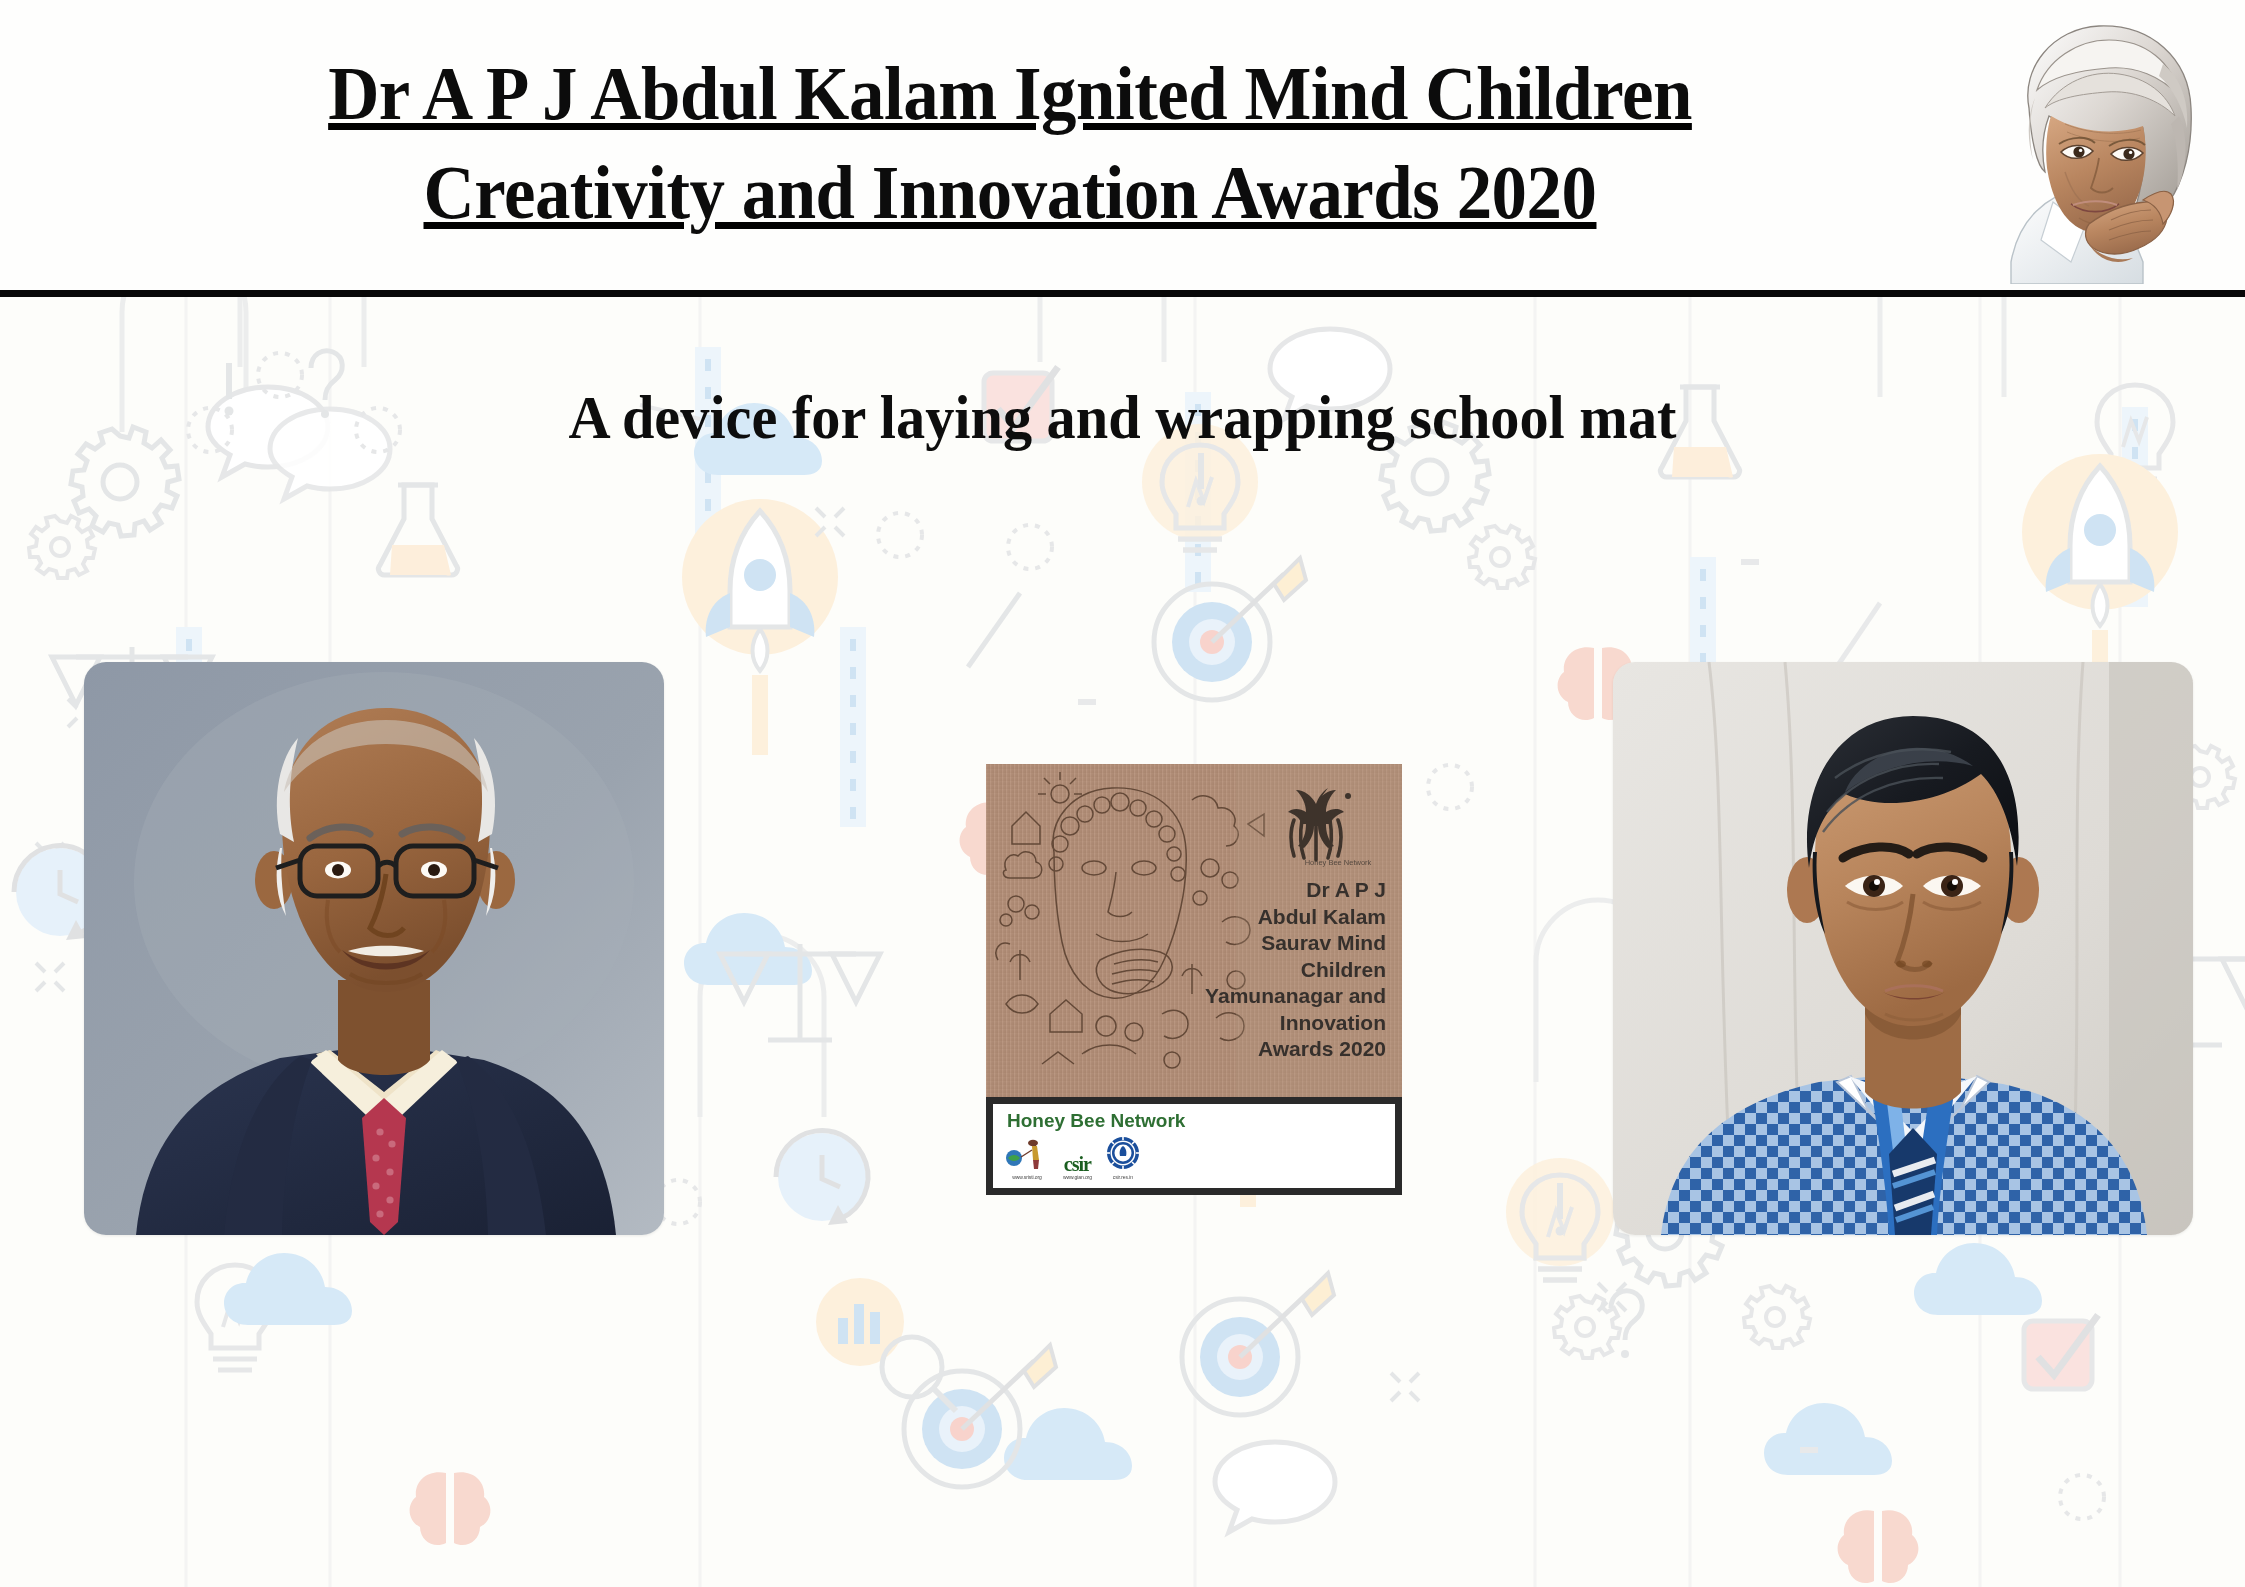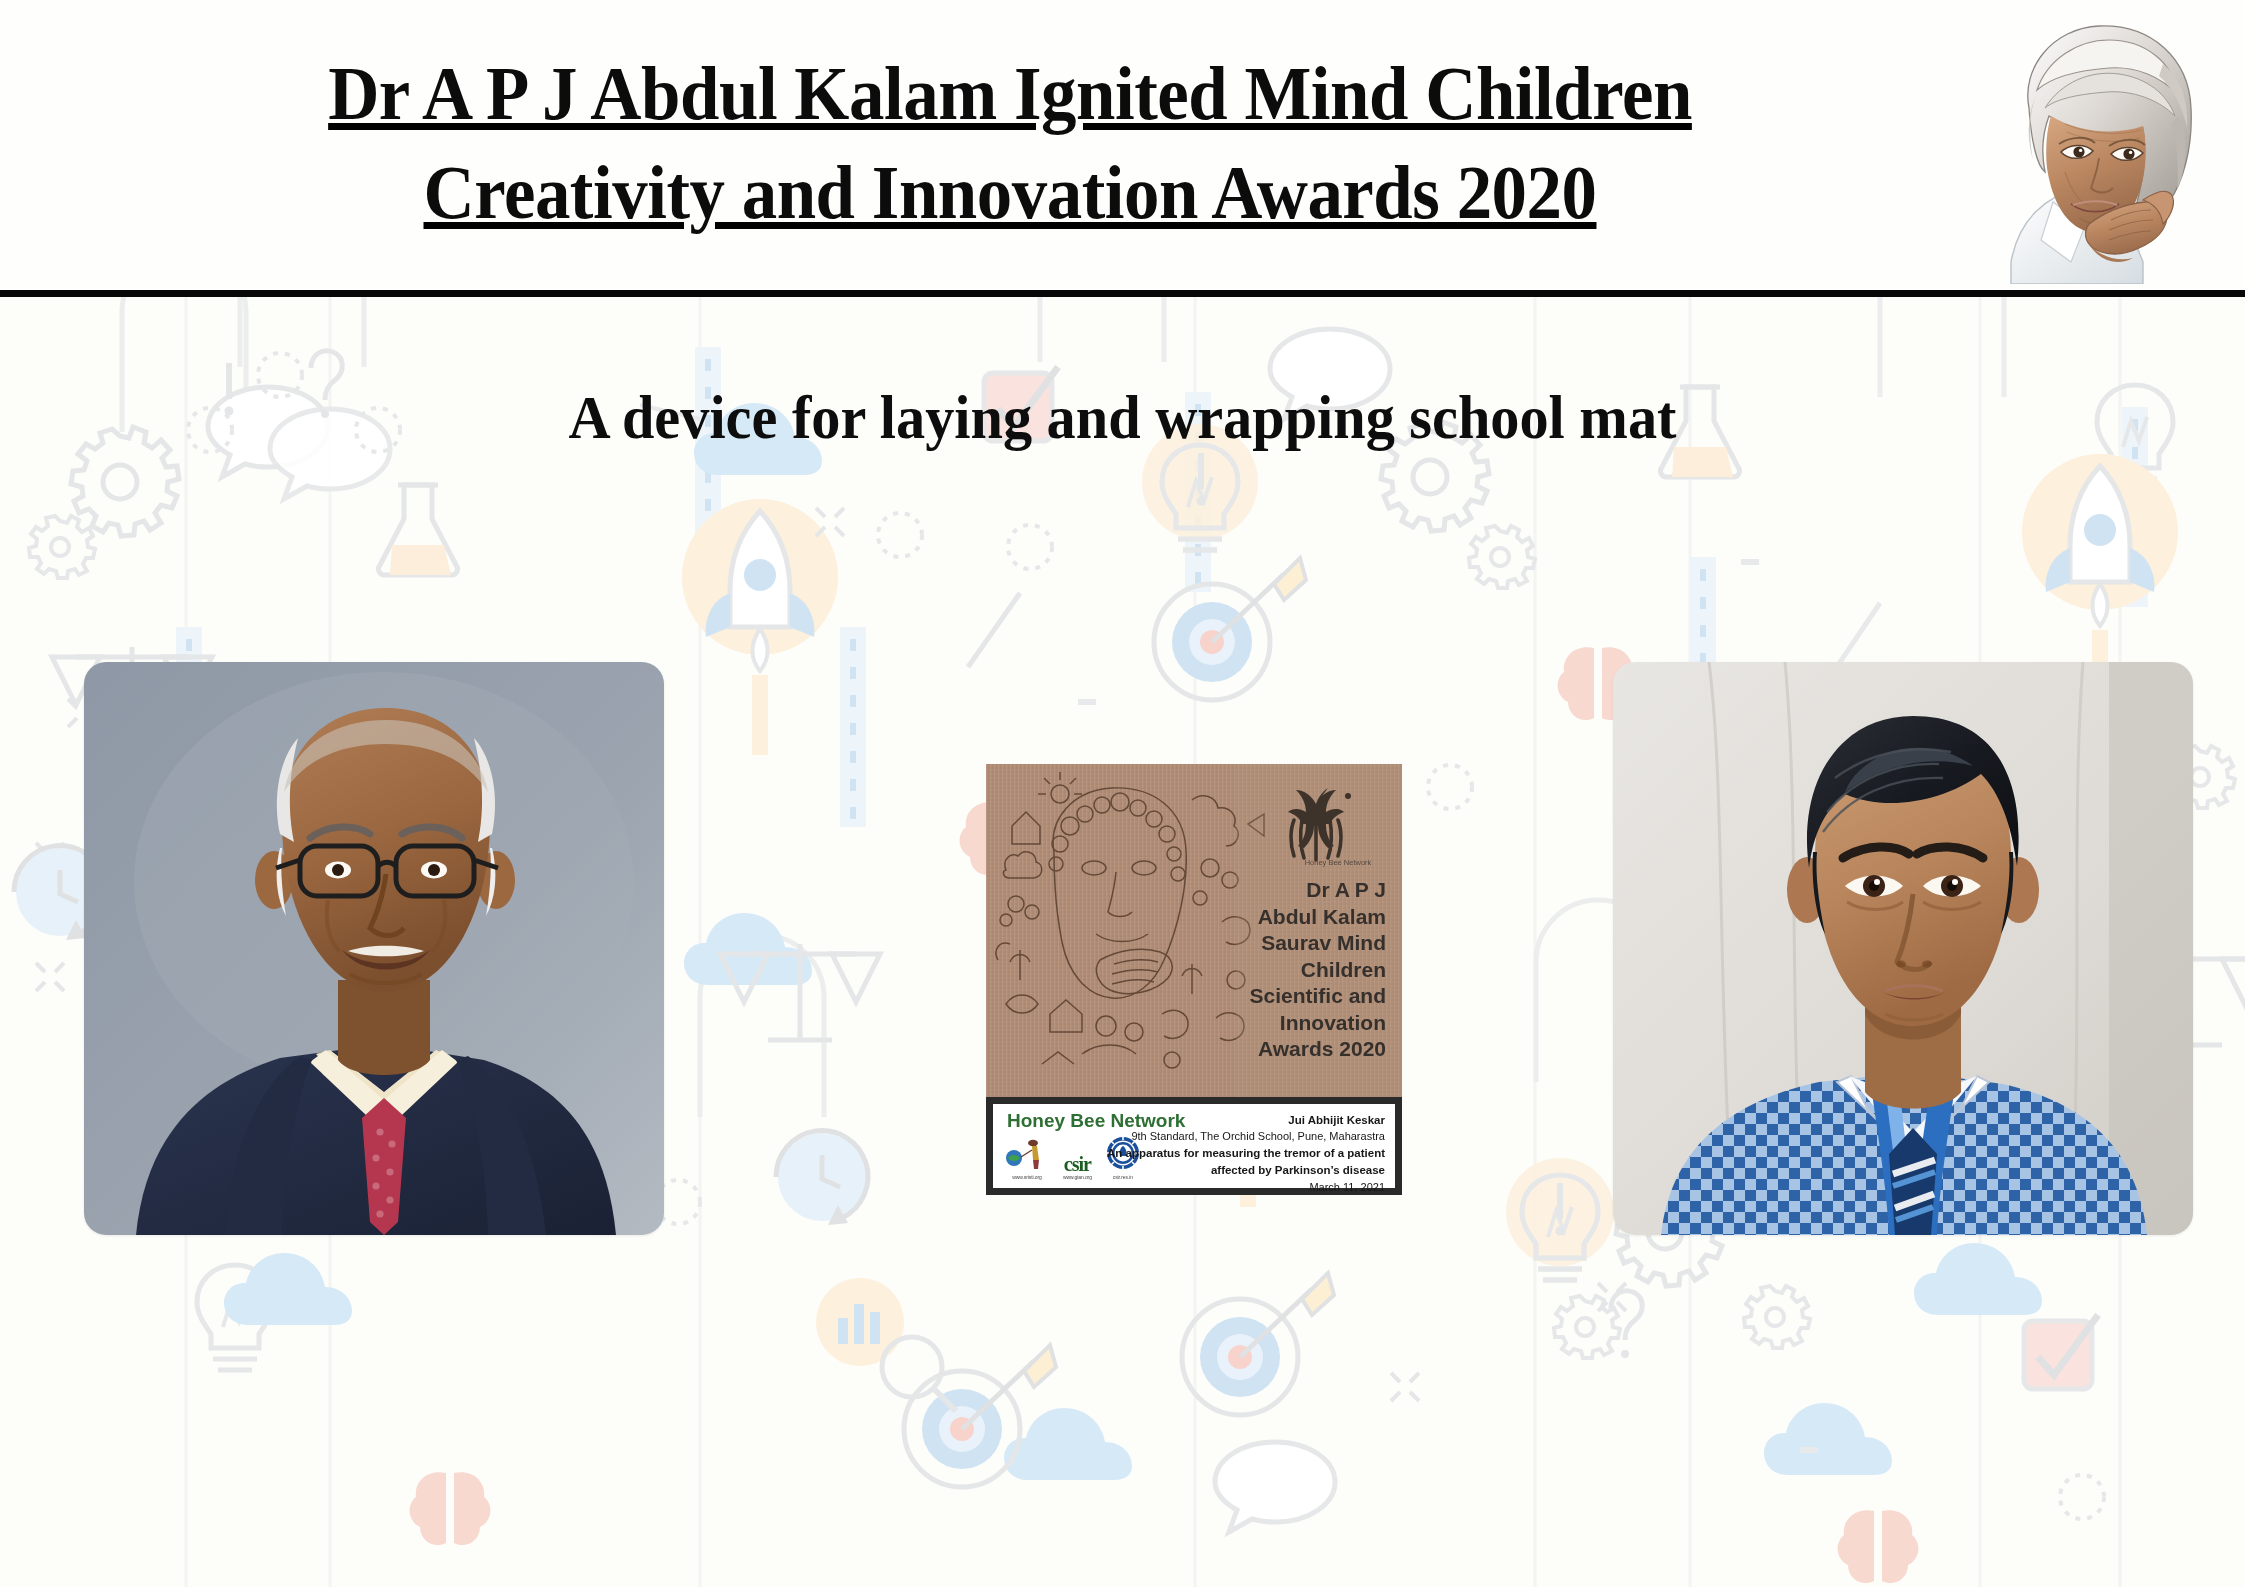--- a/index.html
+++ b/index.html
@@ -821,21 +821,21 @@
         <text x="352" y="101" font-family="Liberation Sans, sans-serif" font-size="7.5" fill="#3a322c" text-anchor="middle">Honey Bee Network</text>
 
         <rect x="250" y="0" width="166" height="335" fill="#b79a85" opacity="0.22"></rect>
       </svg>
 
       <div class="cert-texts">
         <div>Dr A P J</div>
         <div>Abdul Kalam</div>
         <div>Saurav Mind</div>
         <div>Children</div>
-        <div>Scientific and</div>
+        <div>Yamunanagar and</div>
         <div>Innovation</div>
         <div>Awards 2020</div>
       </div>
     </div>
 
     <div class="cert-footer">
       <div class="cert-footer-inner">
         <div class="hb-net-title">Honey Bee Network</div>
 
         <div class="hb-logos">
@@ -874,25 +874,19 @@
                 <line x1="5" y1="5" x2="8" y2="8"></line>
                 <line x1="26" y1="26" x2="29" y2="29"></line>
                 <line x1="5" y1="29" x2="8" y2="26"></line>
                 <line x1="26" y1="8" x2="29" y2="5"></line>
               </g>
             </svg>
             <div class="hb-logo-url">csir.res.in</div>
           </div>
         </div>
 
-        <div class="cert-meta">
-          <div class="m-name">Jui Abhijit Keskar</div>
-          <div class="m-school">9th Standard, The Orchid School, Pune, Maharastra</div>
-          <div class="m-desc">An apparatus for measuring the tremor of a patient affected by Parkinson’s disease</div>
-          <div class="m-date">March 11, 2021</div>
-        </div>
       </div>
     </div>
   </div>
 
 
 
 </div>
 
 </body></html>

